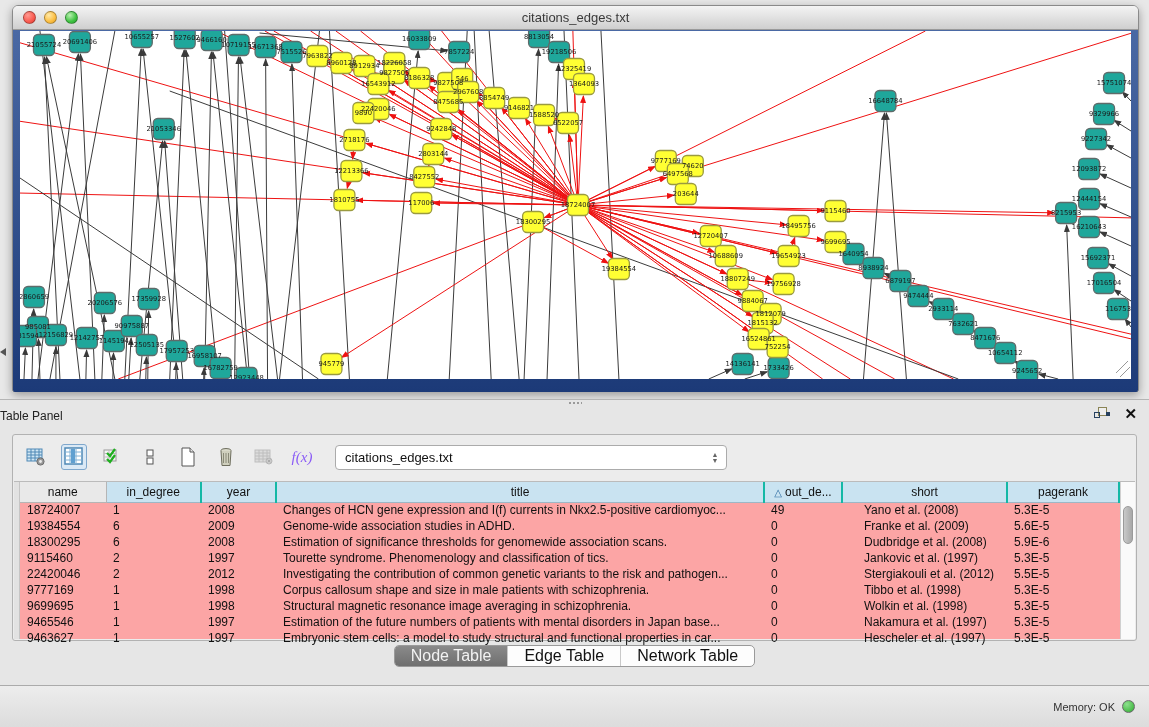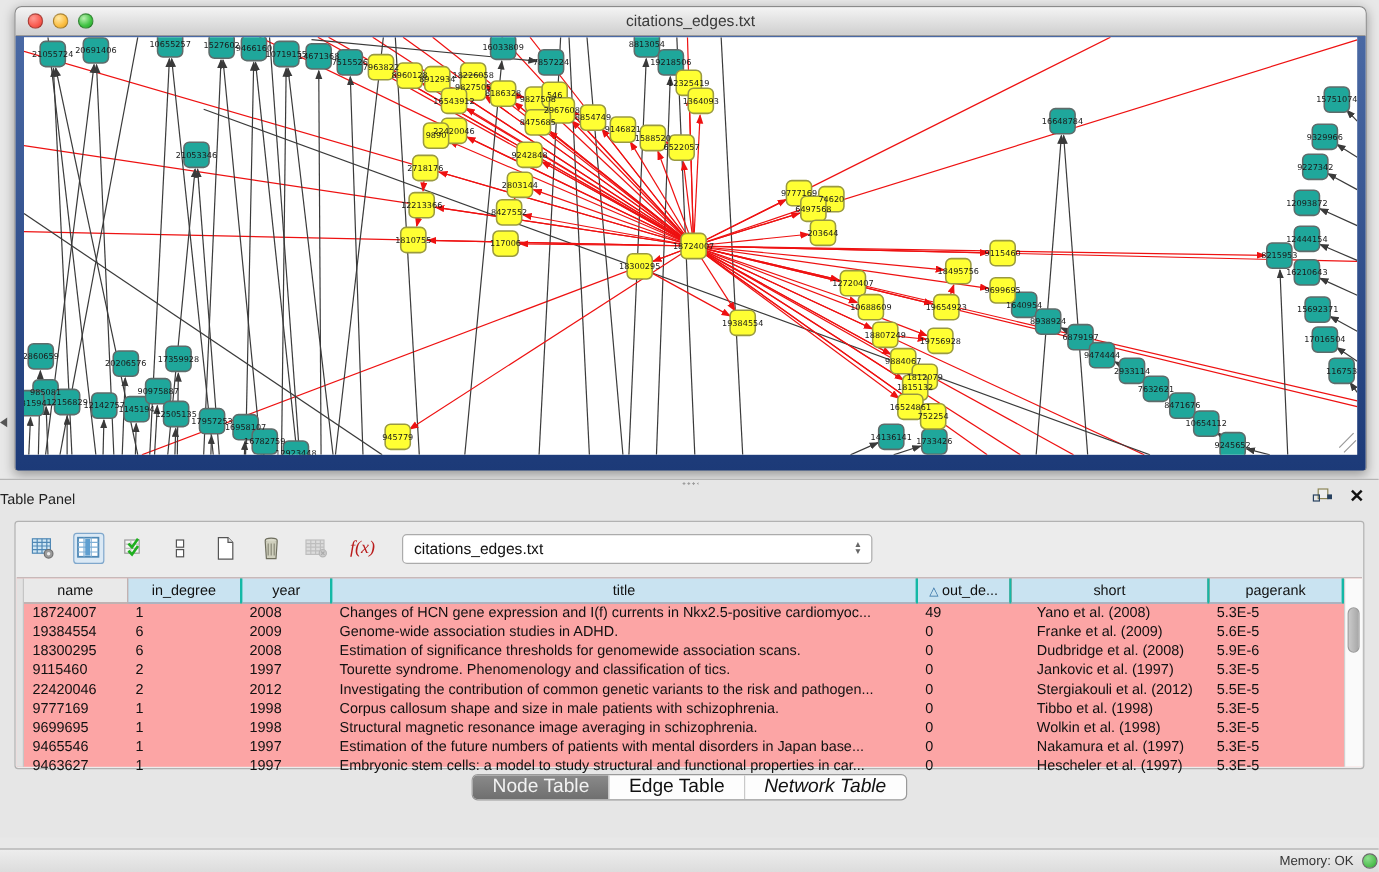--- a/index.html
+++ b/index.html
@@ -36,21 +36,21 @@
   .float-ico .sq1 { position:absolute; left:4px; top:1px; width:9px; height:9px; border:1px solid #8a8455; background:#eee; }
   .float-ico .sq2 { position:absolute; left:0px; top:6px; width:6px; height:6px; border:1px solid #27415f; }
   .float-ico .sq3 { position:absolute; right:0px; bottom:6px; width:4px; height:4px; background:#27415f; }
   .close-ico { font-size:15px; font-weight:bold; color:#111; line-height:16px; }
 
   .panel-inner { position:absolute; left:12px; right:12px; top:34px; bottom:57px;
     border:1px solid #b2b2b2; border-radius:3px; background:#ececec; }
   .toolbar { height:44px; display:flex; align-items:center; gap:12px; padding-left:10px; }
   .tbtn { width:26px; height:26px; display:flex; align-items:center; justify-content:center; border-radius:3px; }
   .tbtn.pressed { border:1px solid #7fa7cc; background:#dbe9f5; }
-  .fx { font-size:15px; font-style:italic; font-family:"Liberation Serif", serif; color:#b91c1c; }
+  .fx { font-size:15px; font-style:italic; font-family:"Liberation Serif", serif; color:#8b5cf6; }
   .dropdown { margin-left:8px; width:392px; height:25px; background:#fff; border:1px solid #ababab; border-radius:4px;
     display:flex; align-items:center; font-size:13px; color:#111; padding-left:9px; position:relative; }
   .dropdown .stepper { position:absolute; right:5px; top:3px; width:12px; height:18px; display:flex; flex-direction:column; align-items:center; justify-content:center; color:#666; }
   .dropdown .stepper span { font-size:7px; line-height:6px; }
 
   .table-wrap { position:absolute; left:1px; right:1px; top:46px; bottom:1px; background:#fca5a5; border-top:1px solid #bbb; display:flex; }
   .gutter { width:6px; background:#e2e2e2; border-right:1px solid #c5c5c5; }
   .grid { flex:1; }
   table { border-collapse:collapse; width:100%; table-layout:fixed; }
   th { height:20px; font-size:12px; font-weight:normal; color:#111; background:#c9e3f1;
@@ -61,26 +61,26 @@
   td.short-col { padding-left:22px; }
   .vscroll { width:15px; background:#fafafa; border-left:1px solid #d0d0d0; position:relative; }
   .vthumb { position:absolute; left:2px; right:2px; top:24px; height:38px; border-radius:6px;
     background:linear-gradient(90deg,#c9c9c9,#a8a8a8); border:1px solid #9a9a9a; }
 
   
   .tabs { position:absolute; left:0; right:0; bottom:30px; height:22px; display:flex; justify-content:center; }
   .seg { display:flex; border:1px solid #9a9a9a; border-radius:5px; overflow:hidden; background:#fdfdfd; height:22px; }
   .seg button { border:none; background:transparent; font-size:16px; color:#111; padding:0 16px;
     font-family:"Liberation Sans", sans-serif; border-right:1px solid #c9c9c9; }
-  .seg button:last-child { border-right:none;font-style:italic; }
+  .seg button:last-child { border-right:none; }
   .seg button.active { background:linear-gradient(#8a8a8a,#6f6f6f); color:#f2f2f2; }
 
   
-  .statusbar { position:absolute; left:0; bottom:0; width:1149px; height:20px; background:linear-gradient(#ededed,#dcdcdc);
-    border-top:1px solid #ababab; display:flex; align-items:center; justify-content:flex-end; padding-right:1px; gap:7px; }
+  .statusbar { position:absolute; left:0; bottom:0; width:1149px; height:42px; background:linear-gradient(#ededed,#dcdcdc);
+    border-top:1px solid #ababab; display:flex; align-items:center; justify-content:flex-end; padding-right:14px; gap:7px; }
   .mem-label { font-size:11px; color:#333; }
   .mem-dot { width:13px; height:13px; border-radius:50%; background:radial-gradient(circle at 35% 30%, #8fe08f, #4fbf4f 65%, #2f9b3b); border:1px solid #6a6a6a; }
 </style>
 </head>
 <body>
 
 <div class="app">
 
   <div class="net-window">
     <div class="titlebar">

